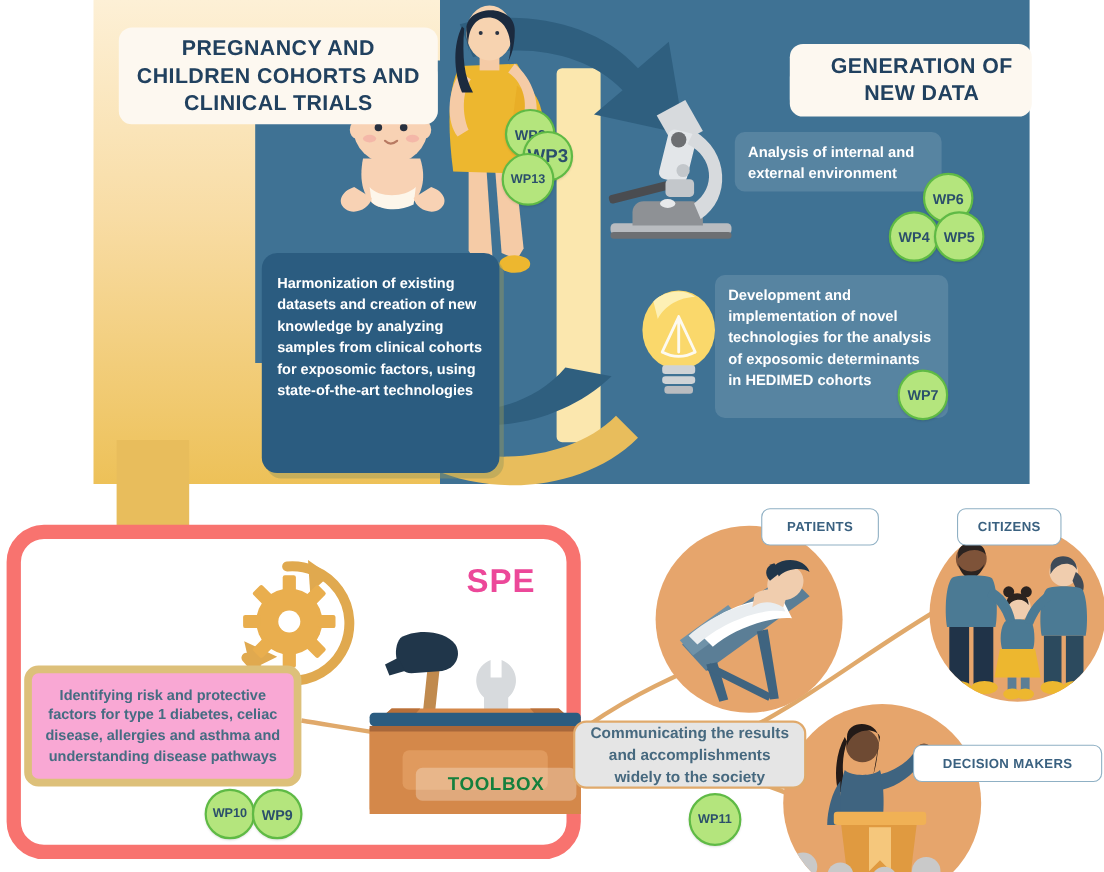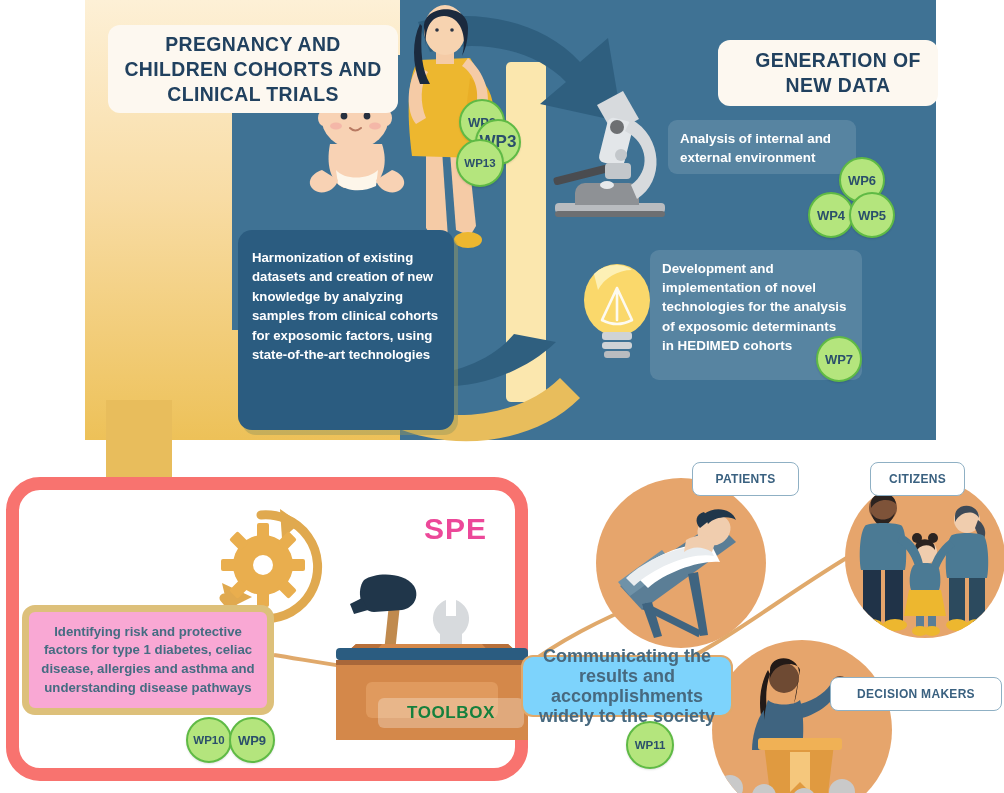--- a/index.html
+++ b/index.html
@@ -43,22 +43,22 @@
   
   .red-box{position:absolute;left:6px;top:477px;width:522px;height:304px;
     border:13px solid #f8736f;border-radius:34px;background:#ffffff;box-sizing:border-box;}
   #spe-label{position:absolute;left:424px;top:512px;font-size:30px;font-weight:800;color:#ec4899;letter-spacing:1px;}
 
   .cream-card{position:absolute;left:22px;top:605px;width:252px;height:110px;
     background:#f9a8d4;border:7px solid #ddc07a;border-radius:13px;box-sizing:border-box;
     color:#456c82;font-weight:700;font-size:13.2px;line-height:18.6px;text-align:center;
     display:flex;align-items:center;justify-content:center;padding:4px 7px;}
 
-  .white-card{position:absolute;background:#7dd3fc;border:2px solid #e0a96b;border-radius:12px;
-    color:#47697f;font-weight:700;font-size:18px;line-height:20px;text-align:center;
+  .white-card{position:absolute;background:#e5e5e5;border:2px solid #e0a96b;border-radius:12px;
+    color:#47697f;font-weight:700;font-size:14px;line-height:20px;text-align:center;
     display:flex;align-items:center;justify-content:flex-start;padding:5px 8px;box-sizing:border-box;}
   #card-communicate{left:521px;top:655px;width:212px;height:62px;}
 
   .tag{position:absolute;background:#ffffff;border:1.6px solid #8fb0c4;border-radius:8px;
     color:#3a6180;font-weight:700;font-size:12px;display:flex;align-items:center;
     justify-content:center;letter-spacing:.3px;padding:16px 11px;box-sizing:border-box;}
   #tag-patients{left:692px;top:462px;width:107px;height:31px;}
   #tag-citizens{left:870px;top:462px;width:95px;height:31px;}
   #tag-decision{left:830px;top:677px;width:172px;height:33px;}
 

